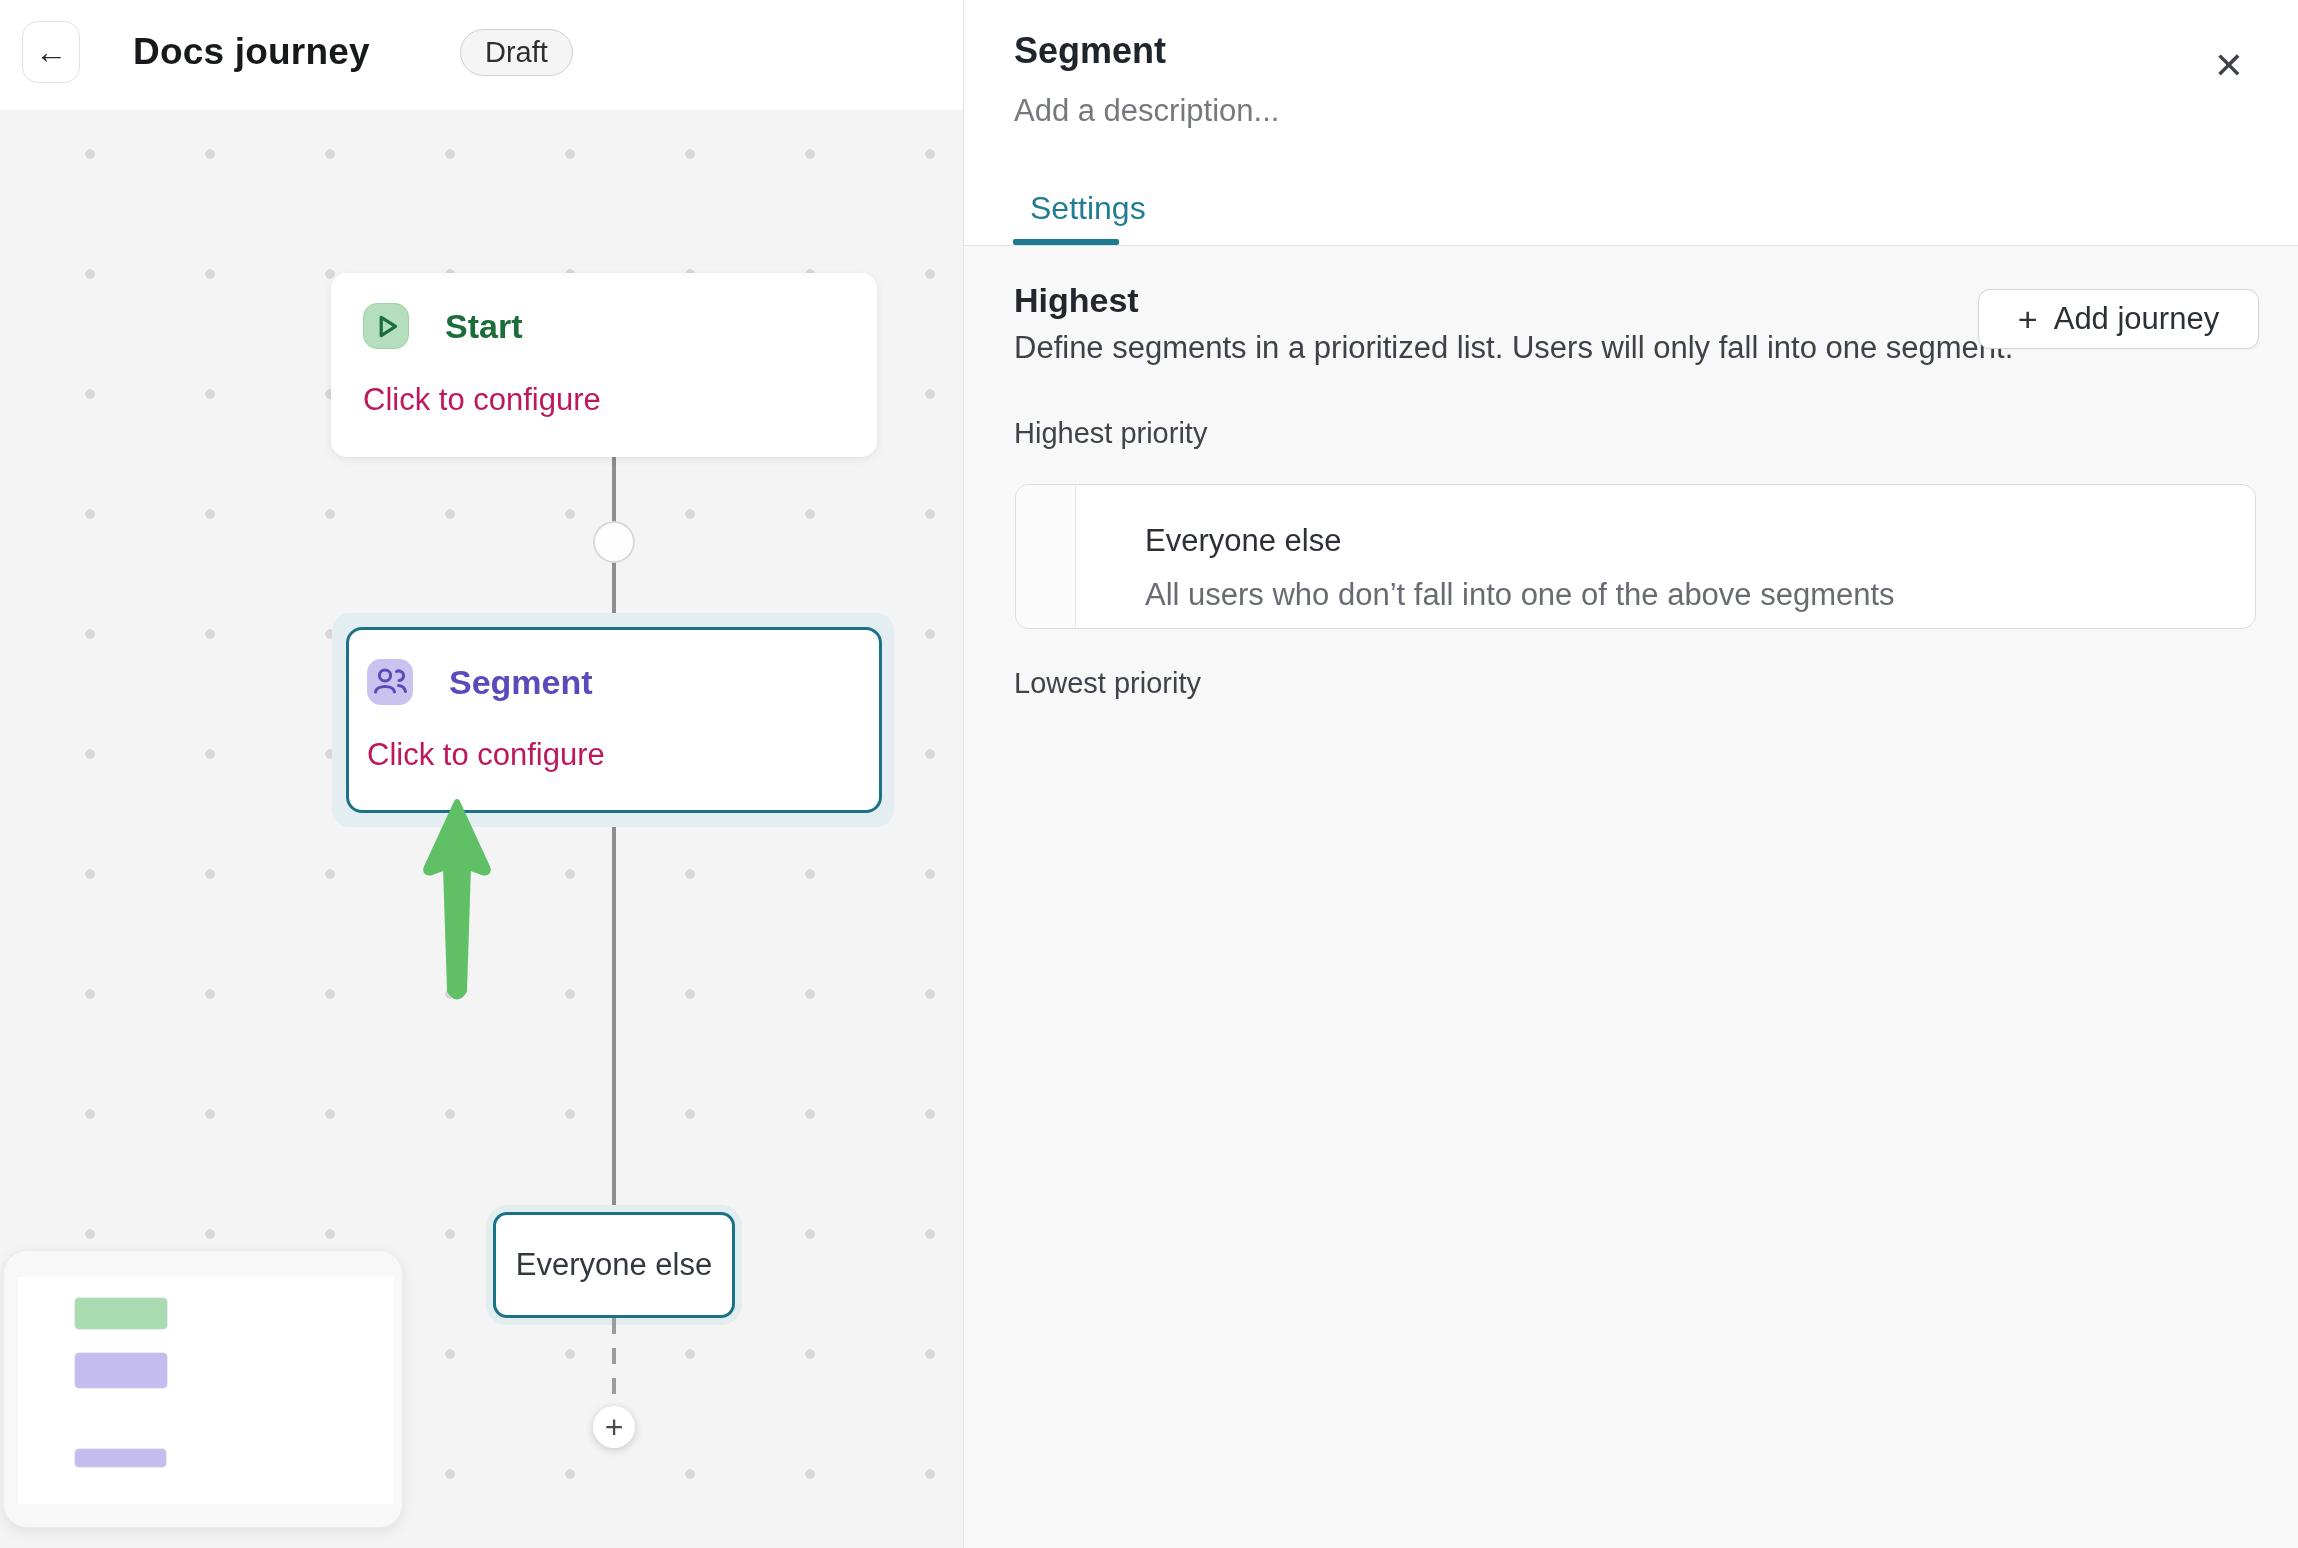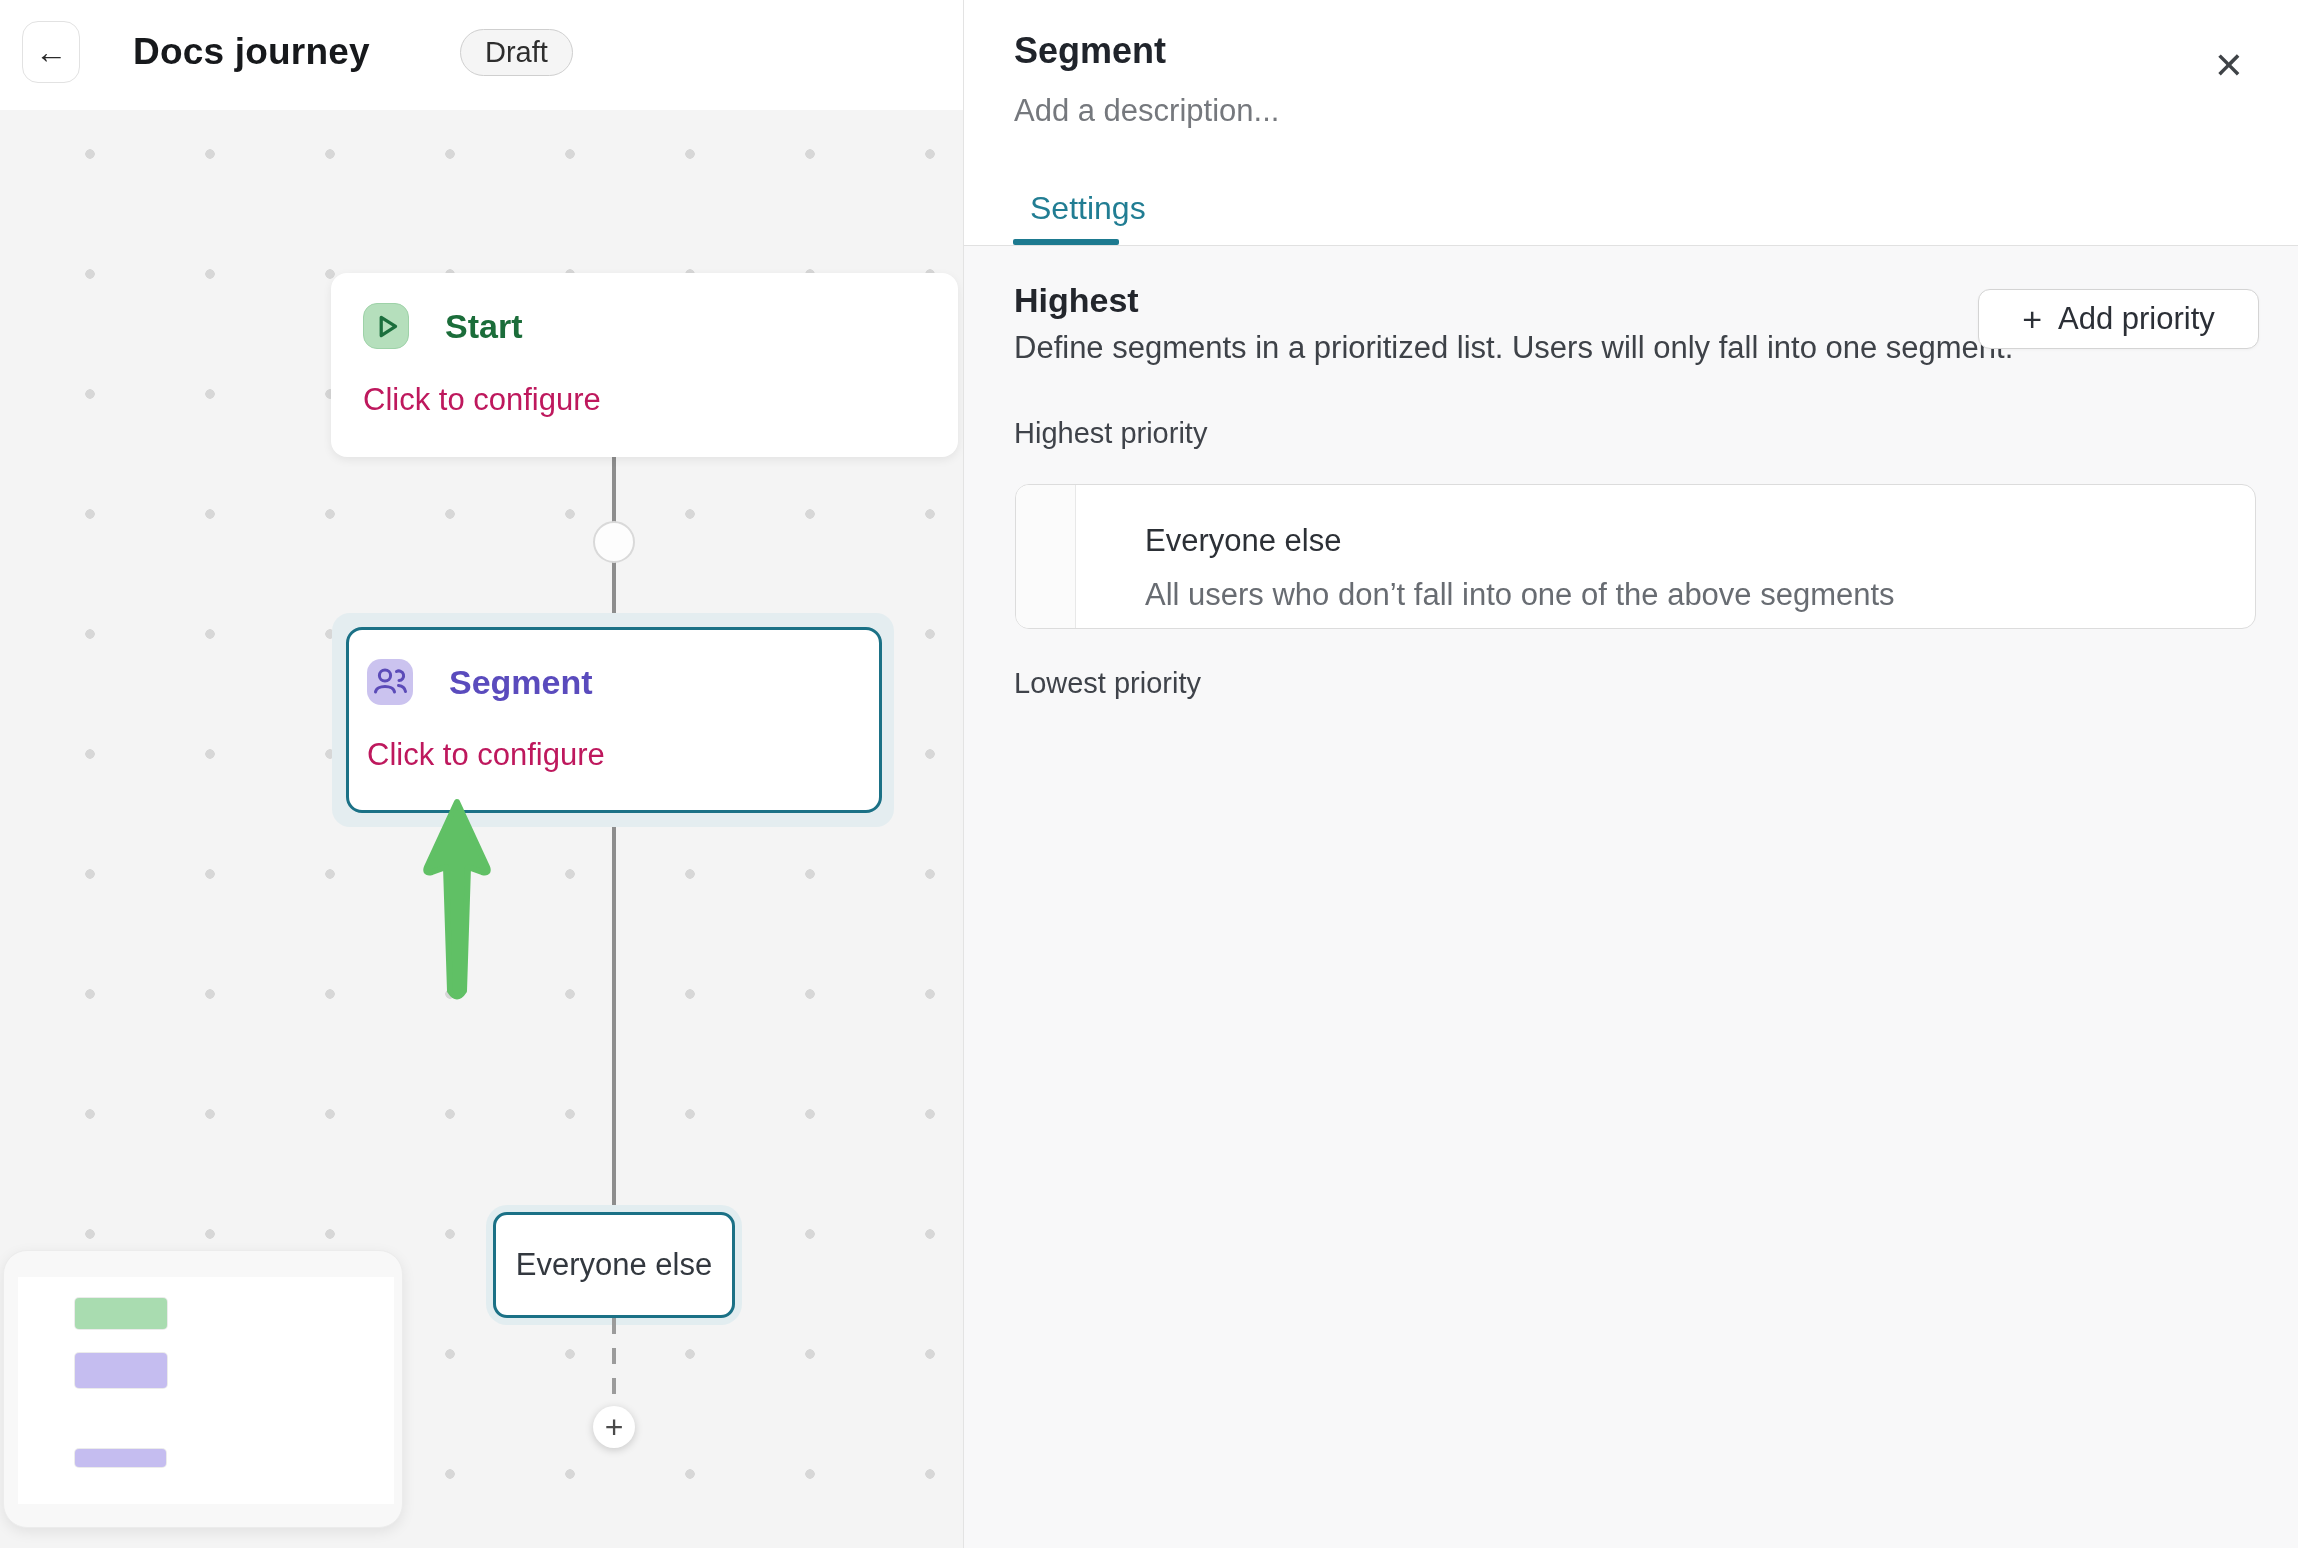--- a/index.html
+++ b/index.html
@@ -30,21 +30,21 @@
     font-size:32px; color:#4a4a4a; cursor:pointer; }
 
   .node-card { position:absolute; background:#ffffff; border-radius:16px; box-shadow:0 3px 10px rgba(0,0,0,0.07); cursor:pointer; }
   .node-row { display:flex; align-items:center; gap:36px; }
   .node-icon { width:46px; height:46px; border-radius:14px; display:flex; align-items:center; justify-content:center; flex:0 0 auto; }
   .start-icon { background:#b5dfbc; border:1px solid #9ed2a8; }
   .segment-icon { background:#cbc3ef; }
   .node-title { font-size:34px; font-weight:700; }
   .node-sub { font-size:31px; color:#be185d; }
 
-  .start-card { left:331px; top:163px; width:627px; height:184px; padding:30px 0 0 32px; }
+  .start-card { left:331px; top:163px; width:546px; height:184px; padding:30px 0 0 32px; }
   .start-card .node-sub { margin-top:33px; }
   .start-card .node-title { color:#1b6d3a; }
 
   .segment-halo { position:absolute; left:332px; top:503px; width:562px; height:214px; background:#e4edf0; border-radius:18px; }
   .segment-card { left:346px; top:517px; width:536px; height:186px; border:3px solid #1b7186; padding:29px 0 0 18px; box-shadow:none; }
   .segment-card .node-sub { margin-top:32px; }
   .segment-card .node-title { color:#5a4bbd; }
 
   .everyone-node { position:absolute; left:493px; top:1102px; width:242px; height:106px; background:#ffffff;
     border:3px solid #1b7186; border-radius:14px; box-shadow:0 0 0 7px #e2edf0;
@@ -170,21 +170,21 @@
     <div class="tab">Settings</div>
     <div class="tab-underline"></div>
     <div class="tab-border"></div>
     <div class="panel-content"></div>
 
     <div class="section-title">Highest</div>
     <div class="section-desc">Define segments in a prioritized list. Users will only fall into one segment.</div>
 
     <div class="add-segment-btn">
       <span class="plus">+</span>
-      <span>Add priority</span>
+      <span>Add journey</span>
     </div>
 
     <div class="priority-label highest">Highest priority</div>
 
     <div class="segment-row">
       <div class="row-handle"></div>
       <div class="row-name">Everyone else</div>
       <div class="row-sub">All users who don’t fall into one of the above segments</div>
     </div>
 

